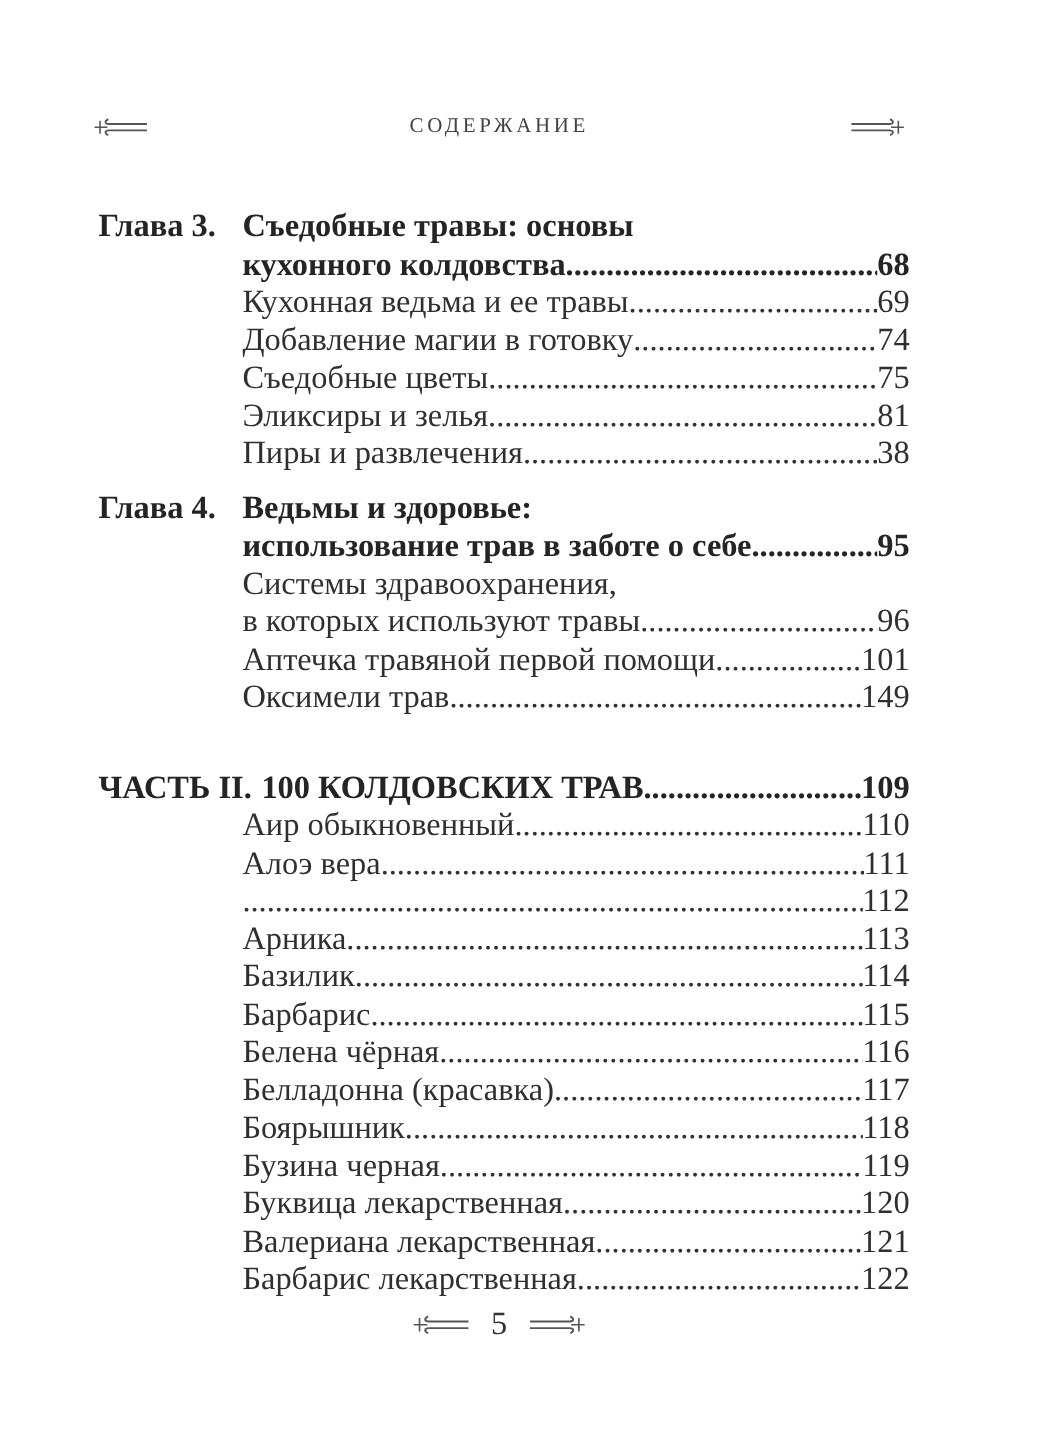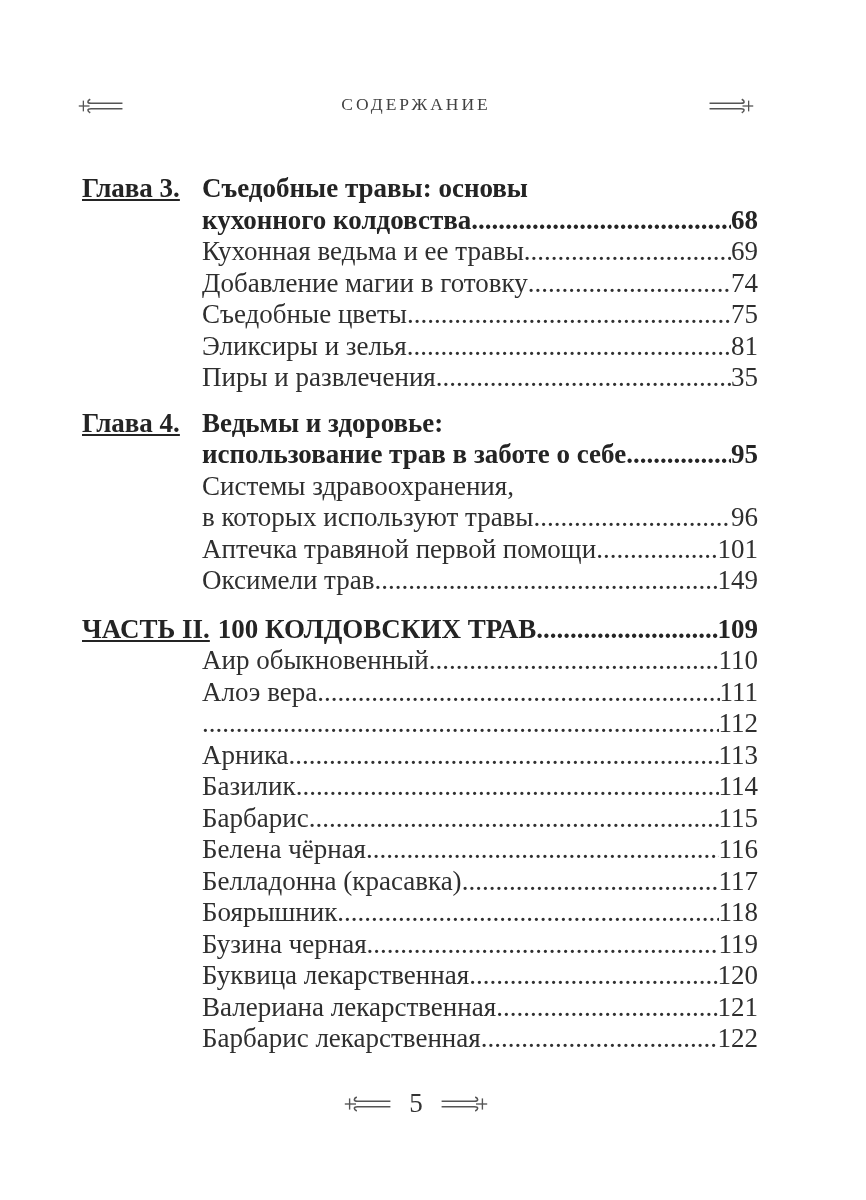--- a/index.html
+++ b/index.html
@@ -31,22 +31,22 @@
   .sec{margin:0;}
   .sec+.sec{margin-top:14px;}
   .sec.part{margin-top:17px;}
   .row{
     display:flex;
     align-items:baseline;
     font-size:27px;
     line-height:31.5px;
     white-space:nowrap;
   }
-  .lab{flex:0 0 120px;white-space:nowrap;text-decoration:underline;}
-  .lab.auto{flex:0 0 auto;min-width:120px;padding-right:8px;}
+  .lab{flex:0 0 120px;white-space:nowrap;}
+  .lab.auto{flex:0 0 auto;min-width:120px;padding-right:8px;margin-top:27px;}
   .txt{flex:0 0 auto;}
   .dots{flex:1 1 auto;overflow:hidden;}
   .dots::after{
     content:"..................................................................................................................................................................................";
   }
   .pg{flex:0 0 auto;}
   .b{font-weight:bold;color:#242424;}
   
   .footer{
     position:absolute;
@@ -117,21 +117,21 @@
       <div class="row">
         <span class="lab"></span>
         <span class="txt">Эликсиры и зелья</span>
         <span class="dots"></span>
         <span class="pg">81</span>
       </div>
       <div class="row">
         <span class="lab"></span>
         <span class="txt">Пиры и развлечения</span>
         <span class="dots"></span>
-        <span class="pg">35</span>
+        <span class="pg">38</span>
       </div>
     </div>
 
     <div class="sec">
       <div class="row">
         <span class="lab b">Глава 4.</span>
         <span class="txt b">Ведьмы и здоровье:</span>
       </div>
       <div class="row">
         <span class="lab"></span>

